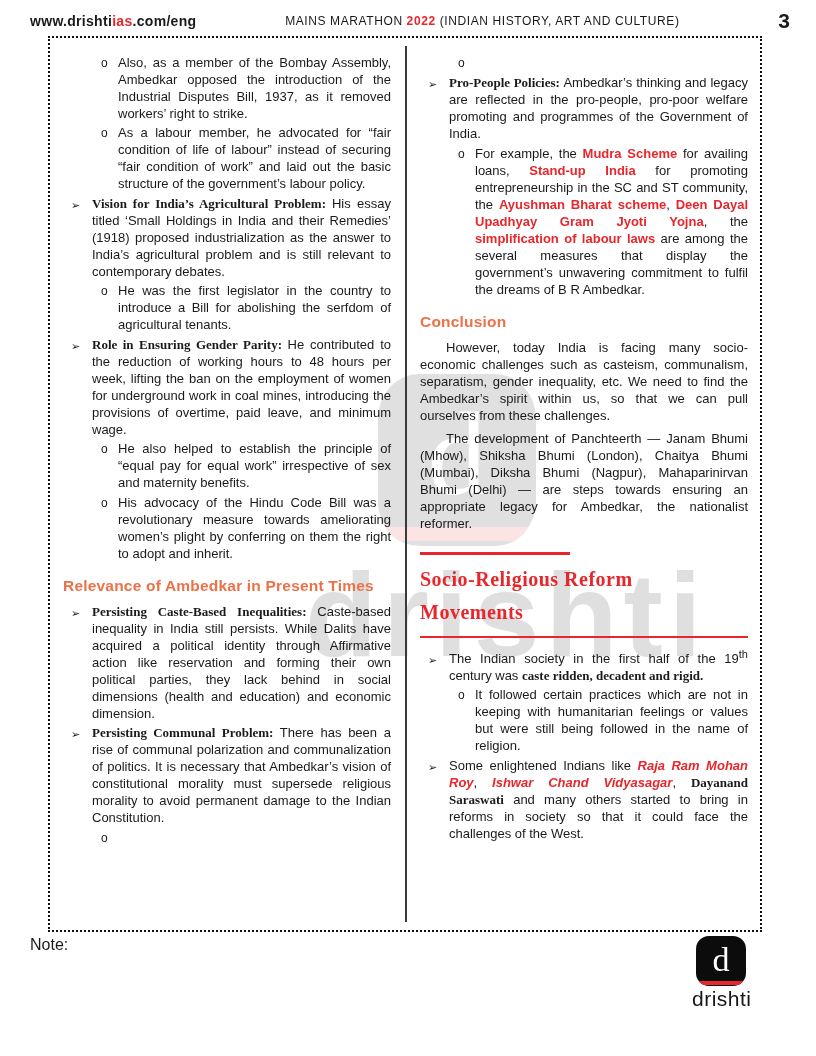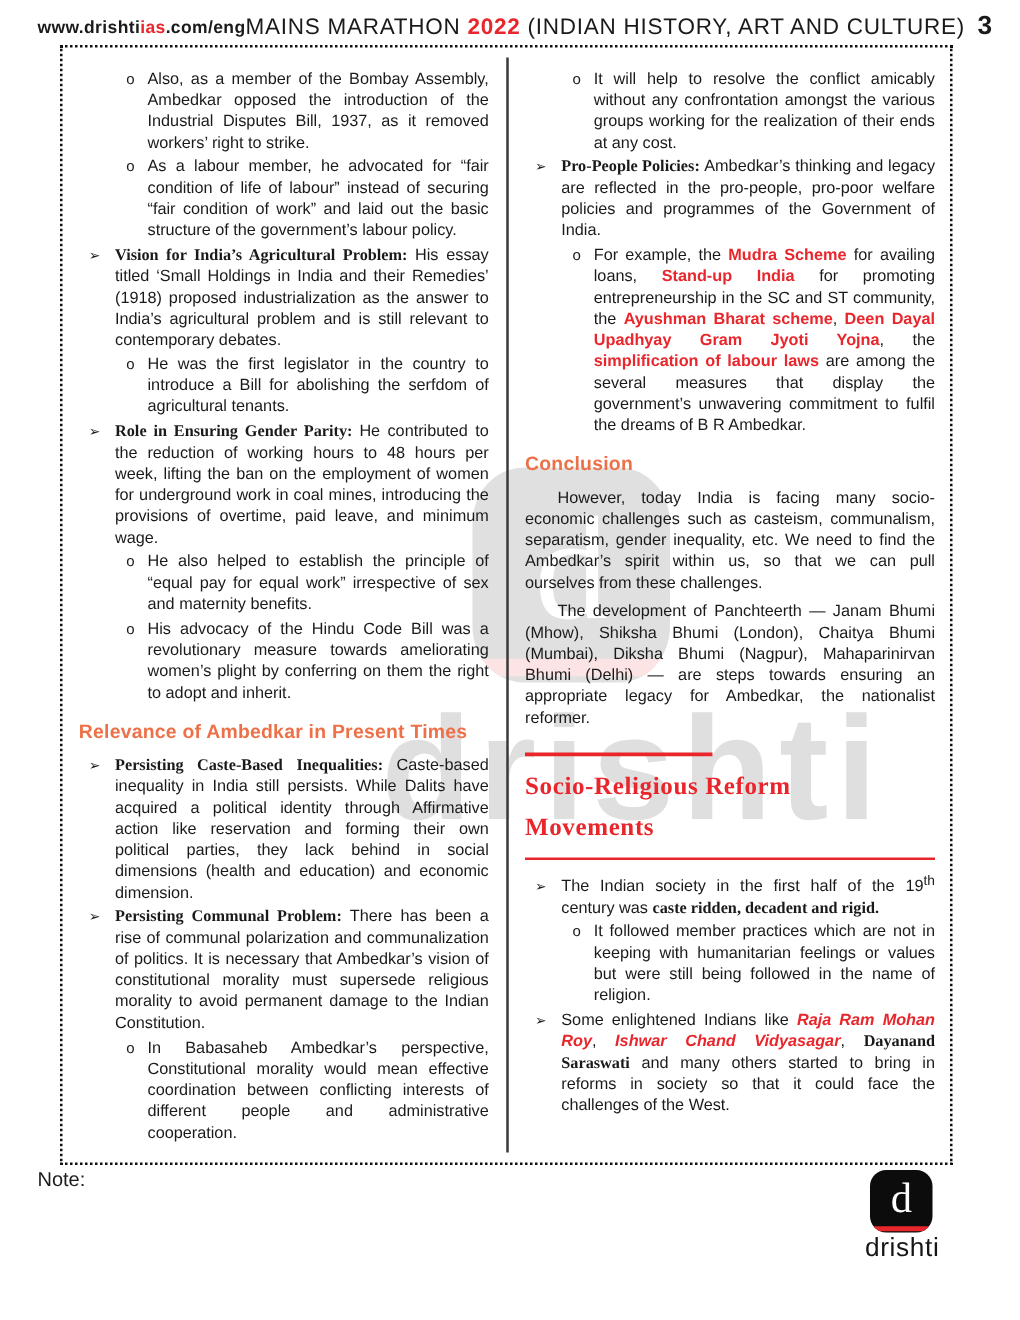--- a/index.html
+++ b/index.html
@@ -9,21 +9,21 @@
     font-family:"Liberation Sans",sans-serif;color:var(--ink);
     overflow:hidden;
   }
   
   .page-header{
     position:absolute;left:30px;right:26px;top:8px;height:26px;
     display:flex;align-items:center;justify-content:space-between;
   }
   .site-url{font-size:14px;font-weight:bold;letter-spacing:.3px;white-space:nowrap;}
   .site-url .accent{color:var(--red);text-align:right;}
-  .doc-title{font-size:18px;letter-spacing:.6px;white-space:nowrap;font-weight:500;}
+  .doc-title{font-size:12px;letter-spacing:.6px;white-space:nowrap;font-weight:500;}
   .doc-title .accent{color:var(--red);font-weight:bold;}
   .page-number{font-size:21px;font-weight:bold;margin-left:10px;}
   
   .content-box{
     position:absolute;left:48px;top:36px;width:710px;height:892px;
     border:2px dotted #111;
   }
   .divider{position:absolute;left:50%;top:8px;bottom:8px;width:1.5px;background:#3a3a3a;z-index:2;}
   .columns{position:absolute;inset:0;display:flex;z-index:1;}
   .col{width:50%;padding:13px 12px 0 10px;font-size:13px;line-height:17px;}
@@ -125,47 +125,45 @@
         <div class="b1">
           <span class="mk">➢</span>
           <div class="tx"><span class="seg-bold">Persisting Caste-Based Inequalities: </span><span>Caste-based inequality in India still persists. While Dalits have acquired a political identity through Affirmative action like reservation and forming their own political parties, they lack behind in social dimensions (health and education) and economic dimension.</span></div>
         </div>
         <div class="b1">
           <span class="mk">➢</span>
           <div class="tx"><span class="seg-bold">Persisting Communal Problem: </span><span>There has been a rise of communal polarization and communalization of politics. It is necessary that Ambedkar’s vision of constitutional morality must supersede religious morality to avoid permanent damage to the Indian Constitution.</span></div>
         </div>
         <div class="b2">
           <span class="mk">o</span>
-          <div class="tx"><span>In Babasaheb Ambedkar’s perspective, Constitutional morality would mean effective coordination between conflicting interests of different people and administrative cooperation.</span></div>
         </div>
       </div>
     <div class="col right">
         <div class="b2">
           <span class="mk">o</span>
-          <div class="tx"><span>It will help to resolve the conflict amicably without any confrontation amongst the various groups working for the realization of their ends at any cost.</span></div>
         </div>
         <div class="b1">
           <span class="mk">➢</span>
-          <div class="tx"><span class="seg-bold">Pro-People Policies: </span><span>Ambedkar’s thinking and legacy are reflected in the pro-people, pro-poor welfare policies and programmes of the Government of India.</span></div>
+          <div class="tx"><span class="seg-bold">Pro-People Policies: </span><span>Ambedkar’s thinking and legacy are reflected in the pro-people, pro-poor welfare promoting and programmes of the Government of India.</span></div>
         </div>
         <div class="b2">
           <span class="mk">o</span>
           <div class="tx"><span>For example, the </span><span class="seg-red">Mudra Scheme</span><span> for availing loans, </span><span class="seg-red">Stand-up India</span><span> for promoting entrepreneurship in the SC and ST community, the </span><span class="seg-red">Ayushman Bharat scheme</span><span>, </span><span class="seg-red">Deen Dayal Upadhyay Gram Jyoti Yojna</span><span>, the </span><span class="seg-red">simplification of labour laws</span><span> are among the several measures that display the government’s unwavering commitment to fulfil the dreams of B R Ambedkar.</span></div>
         </div>
         <div class="section-heading"><span>Conclusion</span></div>
         <p class="cpara"><span>However, today India is facing many socio-economic challenges such as casteism, communalism, separatism, gender inequality, etc. We need to find the Ambedkar’s spirit within us, so that we can pull ourselves from these challenges.</span></p>
         <p class="cpara"><span>The development of Panchteerth — Janam Bhumi (Mhow), Shiksha Bhumi (London), Chaitya Bhumi (Mumbai), Diksha Bhumi (Nagpur), Mahaparinirvan Bhumi (Delhi) — are steps towards ensuring an appropriate legacy for Ambedkar, the nationalist reformer.</span></p>
         <div class="chapter"><div class="rule"></div><h1><span>Socio-Religious Reform Movements</span></h1></div>
         <div class="b1">
           <span class="mk">➢</span>
           <div class="tx"><span>The Indian society in the first half of the 19</span><sup>th</sup><span> century was </span><span class="seg-bold">caste ridden, decadent and rigid.</span></div>
         </div>
         <div class="b2">
           <span class="mk">o</span>
-          <div class="tx"><span>It followed member practices which are not in keeping with humanitarian feelings or values but were still being followed in the name of religion.</span></div>
+          <div class="tx"><span>It followed certain practices which are not in keeping with humanitarian feelings or values but were still being followed in the name of religion.</span></div>
         </div>
         <div class="b1">
           <span class="mk">➢</span>
           <div class="tx"><span>Some enlightened Indians like </span><span class="seg-red-italic">Raja Ram Mohan Roy</span><span>, </span><span class="seg-red-italic">Ishwar Chand Vidyasagar</span><span>, </span><span class="seg-bold">Dayanand Saraswati</span><span> and many others started to bring in reforms in society so that it could face the challenges of the West.</span></div>
         </div>
       </div>
   </div>
 </div>
 
 <div class="note-line">Note:</div>

